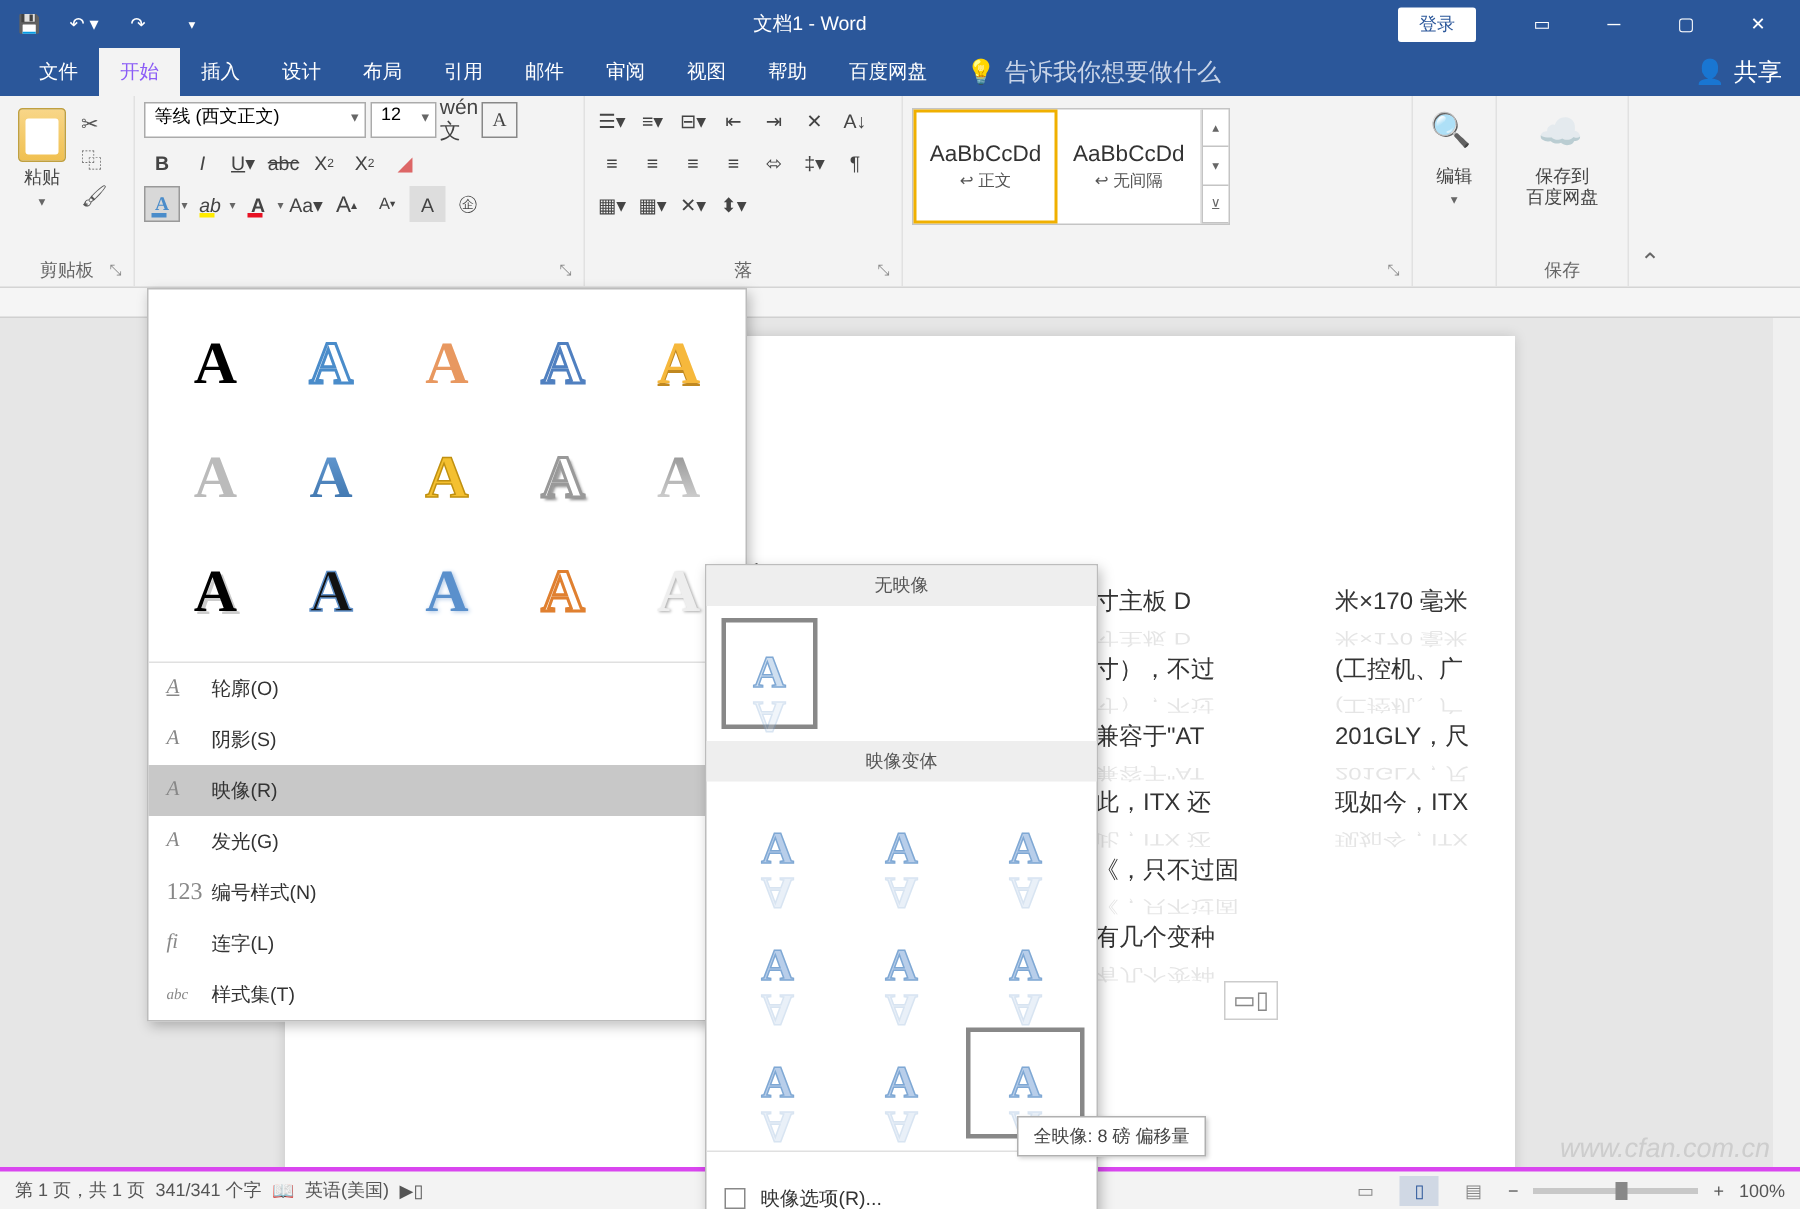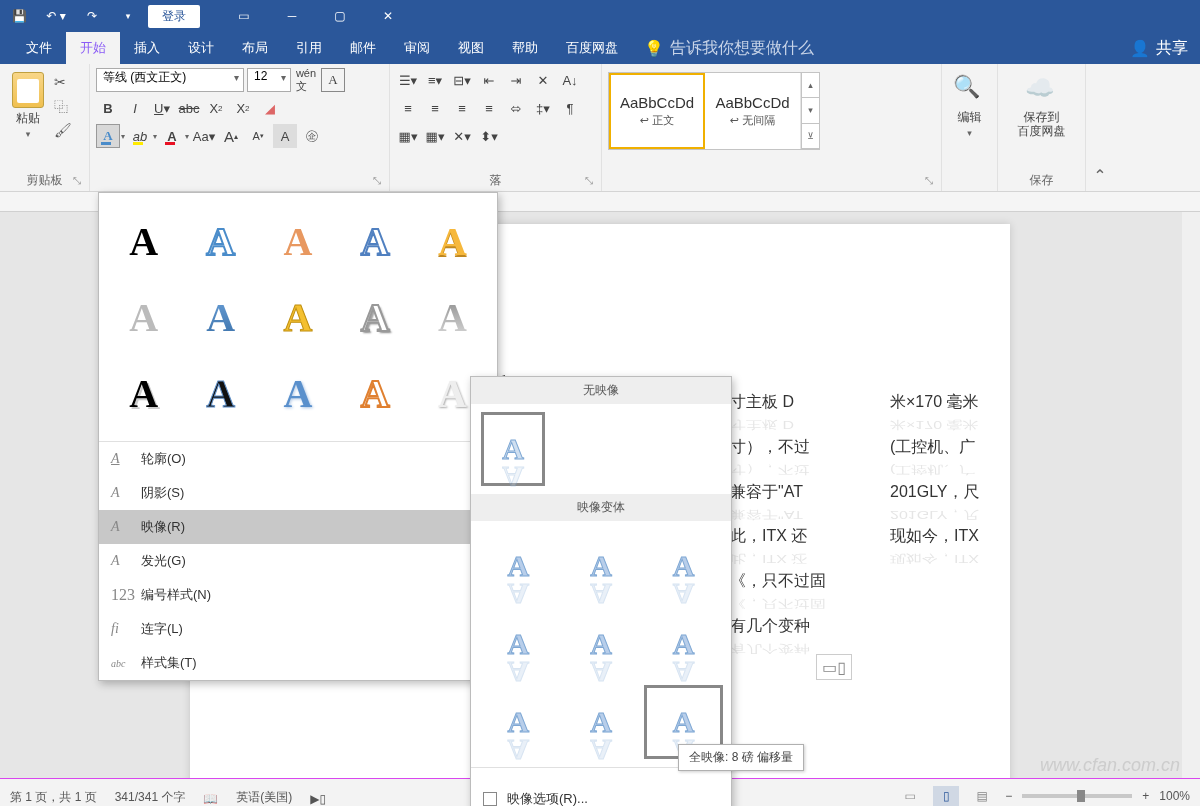--- a/index.html
+++ b/index.html
@@ -106,21 +106,21 @@
 .tooltip { position: absolute; top: 744px; left: 678px; background: #fff; border: 1px solid #b0b0b0; padding: 4px 10px; font-size: 12px; color: #444; z-index: 70; box-shadow: 1px 1px 3px rgba(0,0,0,.2); }
 
 
 .ghost-panel { position: absolute; right: 180px; top: 380px; width: 130px; }
 .ghost-line { font-size: 16px; color: #333; line-height: 2.8; position: relative; white-space: nowrap; }
 .ghost-line::after { content: attr(data-txt); position: absolute; left: 0; top: 22px; transform: scaleY(-.7); opacity: .25; color: #999; }
 
 .book-icon { position: absolute; right: 348px; top: 654px; z-index: 40; width: 36px; height: 26px; background: #fff; border: 1px solid #ccc; display: flex; align-items: center; justify-content: center; color: #888; font-size: 16px; }
 
 
-.statusbar { position: absolute; bottom: 0; left: 0; right: 0; height: 28px; background: #f3f3f3; border-top: 1px solid #d946ef; display: flex; align-items: flex-end; padding: 0 10px; font-size: 12px; color: #555; gap: 18px; }
+.statusbar { position: absolute; bottom: 0; left: 0; right: 0; height: 28px; background: #f3f3f3; border-top: 3px solid #d946ef; display: flex; align-items: center; padding: 0 10px; font-size: 12px; color: #555; gap: 7px; }
 .statusbar .right { margin-left: auto; display: flex; align-items: center; gap: 10px; }
 .view-btn { width: 26px; height: 20px; display: flex; align-items: center; justify-content: center; color: #888; cursor: pointer; }
 .view-btn.active { background: #d0d8e4; color: #2b579a; }
 .zoom-slider { width: 110px; height: 4px; background: #c8c8c8; position: relative; }
 .zoom-slider::after { content: ''; position: absolute; left: 50%; top: -4px; width: 8px; height: 12px; background: #888; }
 
 
 .A1 { color: #000; }
 .A2 { color: #fff; -webkit-text-stroke: 2px #4a8cca; }
 .A3 { color: #e89860; }
@@ -142,20 +142,21 @@
 </head>
 <body>
 
 <div class="titlebar">
   <div class="qat">
     <div class="qat-btn">💾</div>
     <div class="qat-btn">↶ ▾</div>
     <div class="qat-btn">↷</div>
     <div class="qat-btn" style="font-size:9px">▾</div>
   </div>
+  <div class="title">文档1 - Word</div>
   <div class="win-controls">
     <div class="login-btn">登录</div>
     <div class="win-btn">▭</div>
     <div class="win-btn">─</div>
     <div class="win-btn">▢</div>
     <div class="win-btn">✕</div>
   </div>
 </div>
 
 <div class="ribbon-tabs">
@@ -197,21 +198,21 @@
     </div>
     <div class="ribbon-group-label">剪贴板</div>
     <div class="ribbon-group-launcher">⤡</div>
   </div>
 
   <div class="ribbon-group font-grp">
     <div class="ribbon-content" style="flex-direction:column">
       <div class="font-row">
         <div class="font-dd font-name-dd">等线 (西文正文)</div>
         <div class="font-dd font-size-dd">12</div>
-        <div class="font-btn" style="font-size:11px">wén<br>文</div>
+        <div class="font-btn" style="font-size:14px">wén<br>文</div>
         <div class="font-btn boxed" style="font-family:serif">A</div>
       </div>
       <div class="font-row">
         <div class="font-btn">
             <b>B</b>
           </div>
         <div class="font-btn">
             <i>I</i>
           </div>
         <div class="font-btn"><u>U</u> ▾</div>

